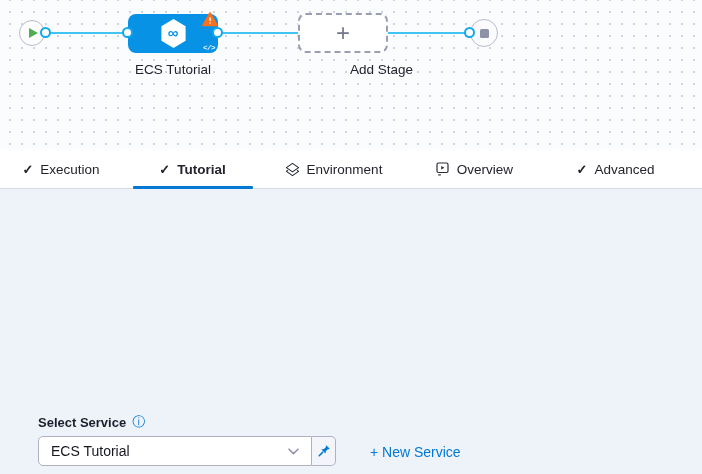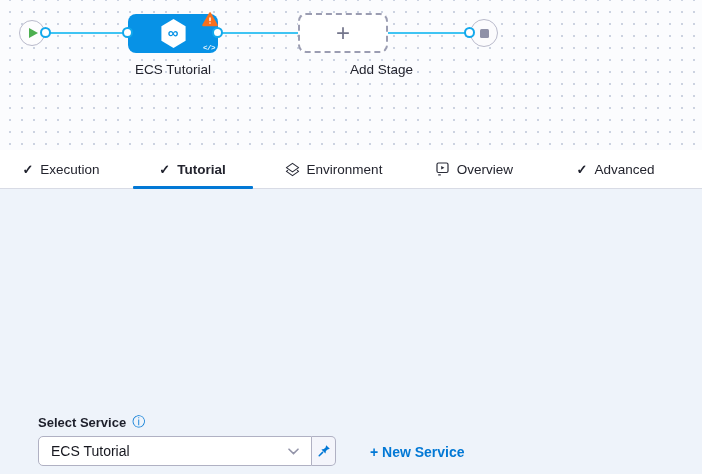--- a/index.html
+++ b/index.html
@@ -94,21 +94,21 @@
     border-radius:5px 0 0 5px; display:flex; align-items:center;
     justify-content:space-between; padding:0 12px; font-size:14px; color:#16171f;
     cursor:pointer;
   }
   .pin-btn {
     width:24px; height:30px; background:#f4f5fb; border:1px solid #b0b1c3;
     border-left:none; border-radius:0 5px 5px 0; display:flex;
     align-items:center; justify-content:center; cursor:pointer;
   }
   .new-service {
-    position:absolute; left:370px; top:254px; font-size:14px; font-weight:700;
+    position:absolute; left:370px; top:254px; font-size:14px; font-weight:400;
     color:#0278d5; cursor:pointer; text-decoration:none;
   }
 </style>
 </head>
 <body>
 
 <div class="canvas">
   <div class="connector" style="left:32px;width:100px;"></div>
   <div class="connector" style="left:218px;width:84px;"></div>
   <div class="connector" style="left:388px;width:86px;"></div>

